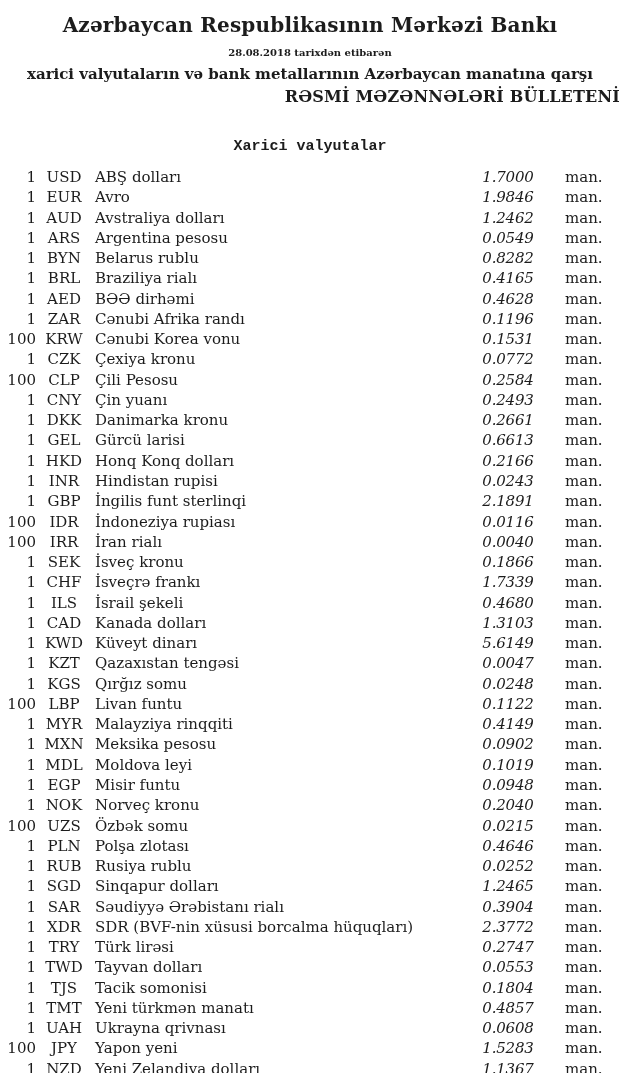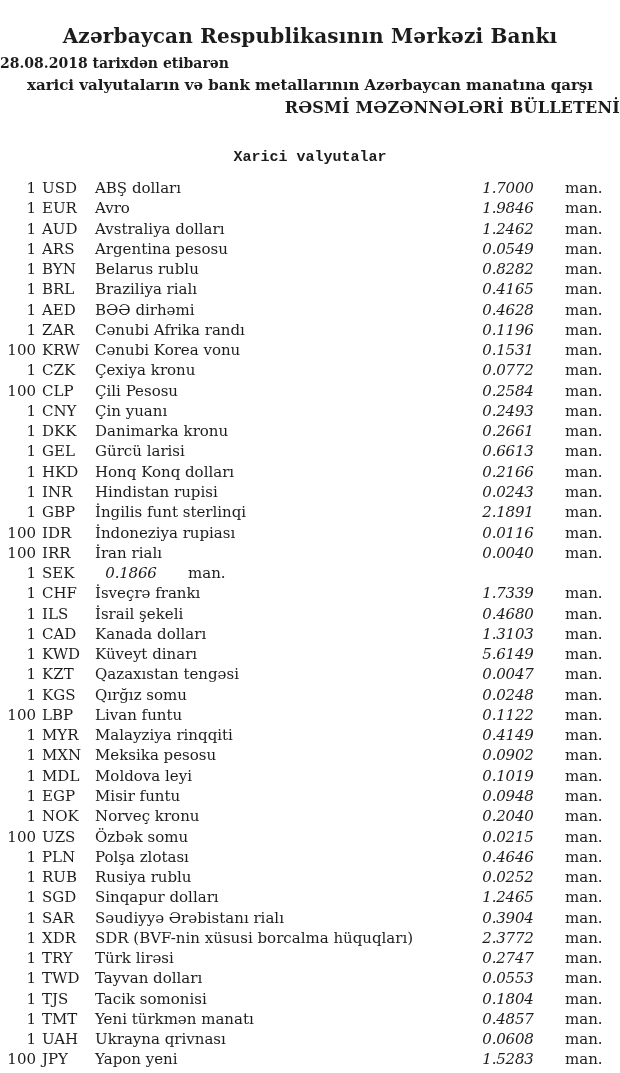--- a/index.html
+++ b/index.html
@@ -12,38 +12,38 @@
   body {
     height: 1073px;
     overflow: hidden;
     font-family: "DejaVu Serif", "Liberation Serif", serif;
     color: #1c1c1c;
   }
 
   .page {
     width: 620px;
     height: 1073px;
-    padding-top: 25px;
+    padding-top: 14px;
     background: #ffffff;
   }
 
   .bank-title {
     font-size: 20px;
     line-height: 22px;
     font-weight: 700;
     text-align: center;
     letter-spacing: 0.2px;
   }
 
   .date-line {
     margin-top: 9px;
-    font-size: 14px;
+    font-size: 10px;
     line-height: 15px;
     font-weight: 700;
-    text-align: left;
+    text-align: center;
   }
 
   .subtitle-line {
     margin-top: 7px;
     font-size: 15px;
     line-height: 15px;
     font-weight: 700;
     text-align: center;
   }
 
@@ -80,20 +80,21 @@
 
   .qty-cell {
     width: 36px;
     text-align: right;
     flex: 0 0 auto;
   }
 
   .code-cell {
     margin-left: 6px;
     width: 44px;
+    text-align: center;
     flex: 0 0 auto;
   }
 
   .name-cell {
     flex: 1 1 auto;
     padding-left: 9px;
     text-align: left;
     overflow: hidden;
   }
 
@@ -276,20 +277,21 @@
     <span class="qty-cell">100</span>
     <span class="code-cell">IRR</span>
     <span class="name-cell">İran rialı</span>
     <span class="rate-cell">0.0040</span>
     <span class="unit-cell">man.</span>
   </div>
 
   <div class="currency-row">
     <span class="qty-cell">1</span>
     <span class="code-cell">SEK</span>
+    <span class="name-cell">İsveç kronu</span>
     <span class="rate-cell">0.1866</span>
     <span class="unit-cell">man.</span>
   </div>
 
   <div class="currency-row">
     <span class="qty-cell">1</span>
     <span class="code-cell">CHF</span>
     <span class="name-cell">İsveçrə frankı</span>
     <span class="rate-cell">1.7339</span>
     <span class="unit-cell">man.</span>

